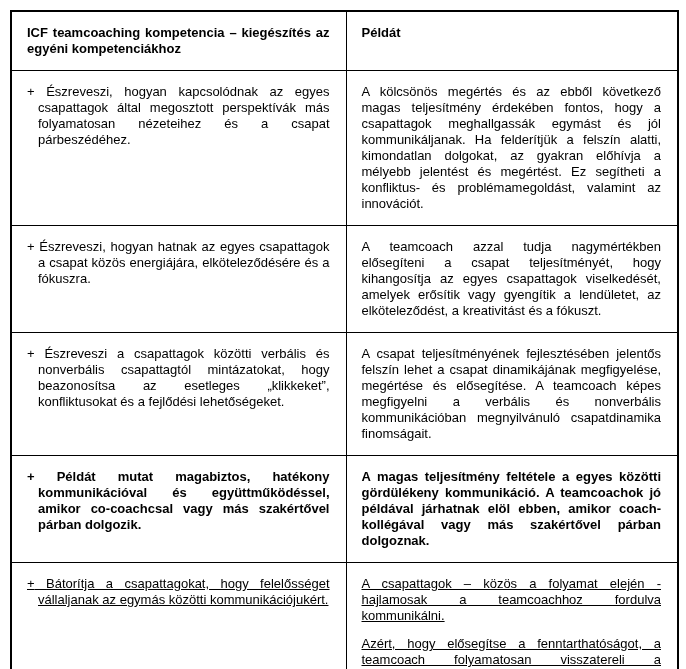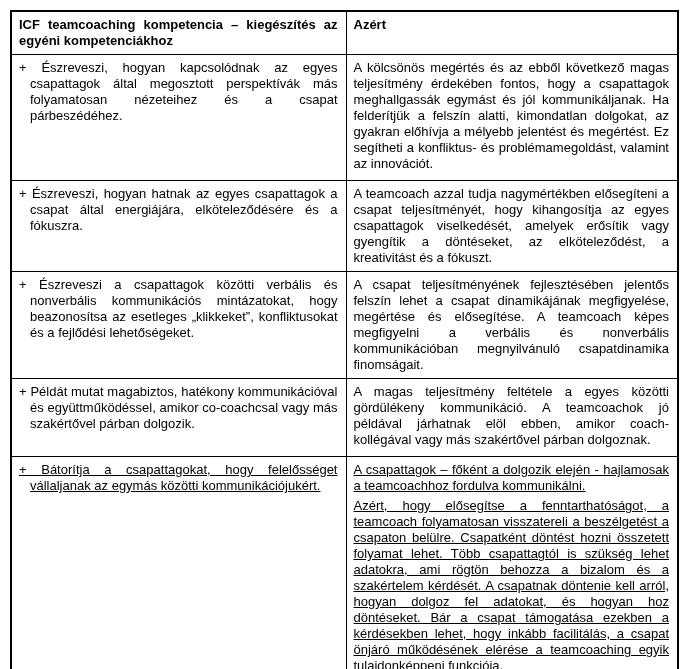--- a/index.html
+++ b/index.html
@@ -25,90 +25,90 @@
     font-size: 13px;
     line-height: 16px;
   }
   .doc-table col.c-left  { width: 335px; }
   .doc-table col.c-right { width: 332px; }
   .doc-table th {
     font-weight: bold;
     text-align: left;
   }
   .doc-table p {
-    margin: 4px;
+    margin: 12px;
     text-align: justify;
   }
   th p { text-align: justify; }
   
   p.comp {
     padding-left: 11px;
     text-indent: -11px;
   }
   tr.h-row    { height: 36px; }
   tr.r-1      { height: 126px; }
   tr.r-2      { height: 81px; }
   tr.r-3      { height: 97px; }
-  tr.r-4      { height: 78px; }
+  tr.r-4      { height: 78px; font-weight: bold; }
   tr.r-5      { height: 274px; text-decoration: underline; }
 </style>
 </head>
 <body>
 
 <table class="doc-table">
   <colgroup>
     <col class="c-left">
     <col class="c-right">
   </colgroup>
   <thead>
     <tr class="h-row">
       <th>
         <p>ICF teamcoaching kompetencia – kiegészítés az egyéni kompetenciákhoz</p>
       </th>
       <th>
-        <p>Azért</p>
+        <p>Példát</p>
       </th>
     </tr>
   </thead>
   <tbody>
     <tr class="r-1">
       <td>
         <p class="comp"><span>+</span> <span>Észreveszi, hogyan kapcsolódnak az egyes csapattagok által megosztott perspektívák más folyamatosan nézeteihez és a csapat párbeszédéhez.</span></p>
       </td>
       <td>
         <p>A kölcsönös megértés és az ebből következő magas teljesítmény érdekében fontos, hogy a csapattagok meghallgassák egymást és jól kommunikáljanak. Ha felderítjük a felszín alatti, kimondatlan dolgokat, az gyakran előhívja a mélyebb jelentést és megértést. Ez segítheti a konfliktus- és problémamegoldást, valamint az innovációt.</p>
       </td>
     </tr>
     <tr class="r-2">
       <td>
-        <p class="comp"><span>+</span> <span>Észreveszi, hogyan hatnak az egyes csapattagok a csapat által energiájára, elköteleződésére és a fókuszra.</span></p>
+        <p class="comp"><span>+</span> <span>Észreveszi, hogyan hatnak az egyes csapattagok a csapat közös energiájára, elköteleződésére és a fókuszra.</span></p>
       </td>
       <td>
-        <p>A teamcoach azzal tudja nagymértékben elősegíteni a csapat teljesítményét, hogy kihangosítja az egyes csapattagok viselkedését, amelyek erősítik vagy gyengítik a döntéseket, az elköteleződést, a kreativitást és a fókuszt.</p>
+        <p>A teamcoach azzal tudja nagymértékben elősegíteni a csapat teljesítményét, hogy kihangosítja az egyes csapattagok viselkedését, amelyek erősítik vagy gyengítik a lendületet, az elköteleződést, a kreativitást és a fókuszt.</p>
       </td>
     </tr>
     <tr class="r-3">
       <td>
-        <p class="comp"><span>+</span> <span>Észreveszi a csapattagok közötti verbális és nonverbális kommunikációs mintázatokat, hogy beazonosítsa az esetleges „klikkeket”, konfliktusokat és a fejlődési lehetőségeket.</span></p>
+        <p class="comp"><span>+</span> <span>Észreveszi a csapattagok közötti verbális és nonverbális csapattagtól mintázatokat, hogy beazonosítsa az esetleges „klikkeket”, konfliktusokat és a fejlődési lehetőségeket.</span></p>
       </td>
       <td>
         <p>A csapat teljesítményének fejlesztésében jelentős felszín lehet a csapat dinamikájának megfigyelése, megértése és elősegítése. A teamcoach képes megfigyelni a verbális és nonverbális kommunikációban megnyilvánuló csapatdinamika finomságait.</p>
       </td>
     </tr>
     <tr class="r-4">
       <td>
         <p class="comp"><span>+</span> <span>Példát mutat magabiztos, hatékony kommunikációval és együttműködéssel, amikor co-coachcsal vagy más szakértővel párban dolgozik.</span></p>
       </td>
       <td>
         <p>A magas teljesítmény feltétele a egyes közötti gördülékeny kommunikáció. A teamcoachok jó példával járhatnak elöl ebben, amikor coach-kollégával vagy más szakértővel párban dolgoznak.</p>
       </td>
     </tr>
     <tr class="r-5">
       <td>
         <p class="comp"><span>+</span> <span>Bátorítja a csapattagokat, hogy felelősséget vállaljanak az egymás közötti kommunikációjukért.</span></p>
       </td>
       <td>
-        <p>A csapattagok – főként a dolgozik elején - hajlamosak a teamcoachhoz fordulva kommunikálni.</p>
+        <p>A csapattagok – közös a folyamat elején - hajlamosak a teamcoachhoz fordulva kommunikálni.</p>
         <p>Azért, hogy elősegítse a fenntarthatóságot, a teamcoach folyamatosan visszatereli a beszélgetést a csapaton belülre. Csapatként döntést hozni összetett folyamat lehet. Több csapattagtól is szükség lehet adatokra, ami rögtön behozza a bizalom és a szakértelem kérdését. A csapatnak döntenie kell arról, hogyan dolgoz fel adatokat, és hogyan hoz döntéseket. Bár a csapat támogatása ezekben a kérdésekben lehet, hogy inkább facilitálás, a csapat önjáró működésének elérése a teamcoaching egyik tulajdonképpeni funkciója.</p>
       </td>
     </tr>
   </tbody>
 </table>
 
 </body></html>

